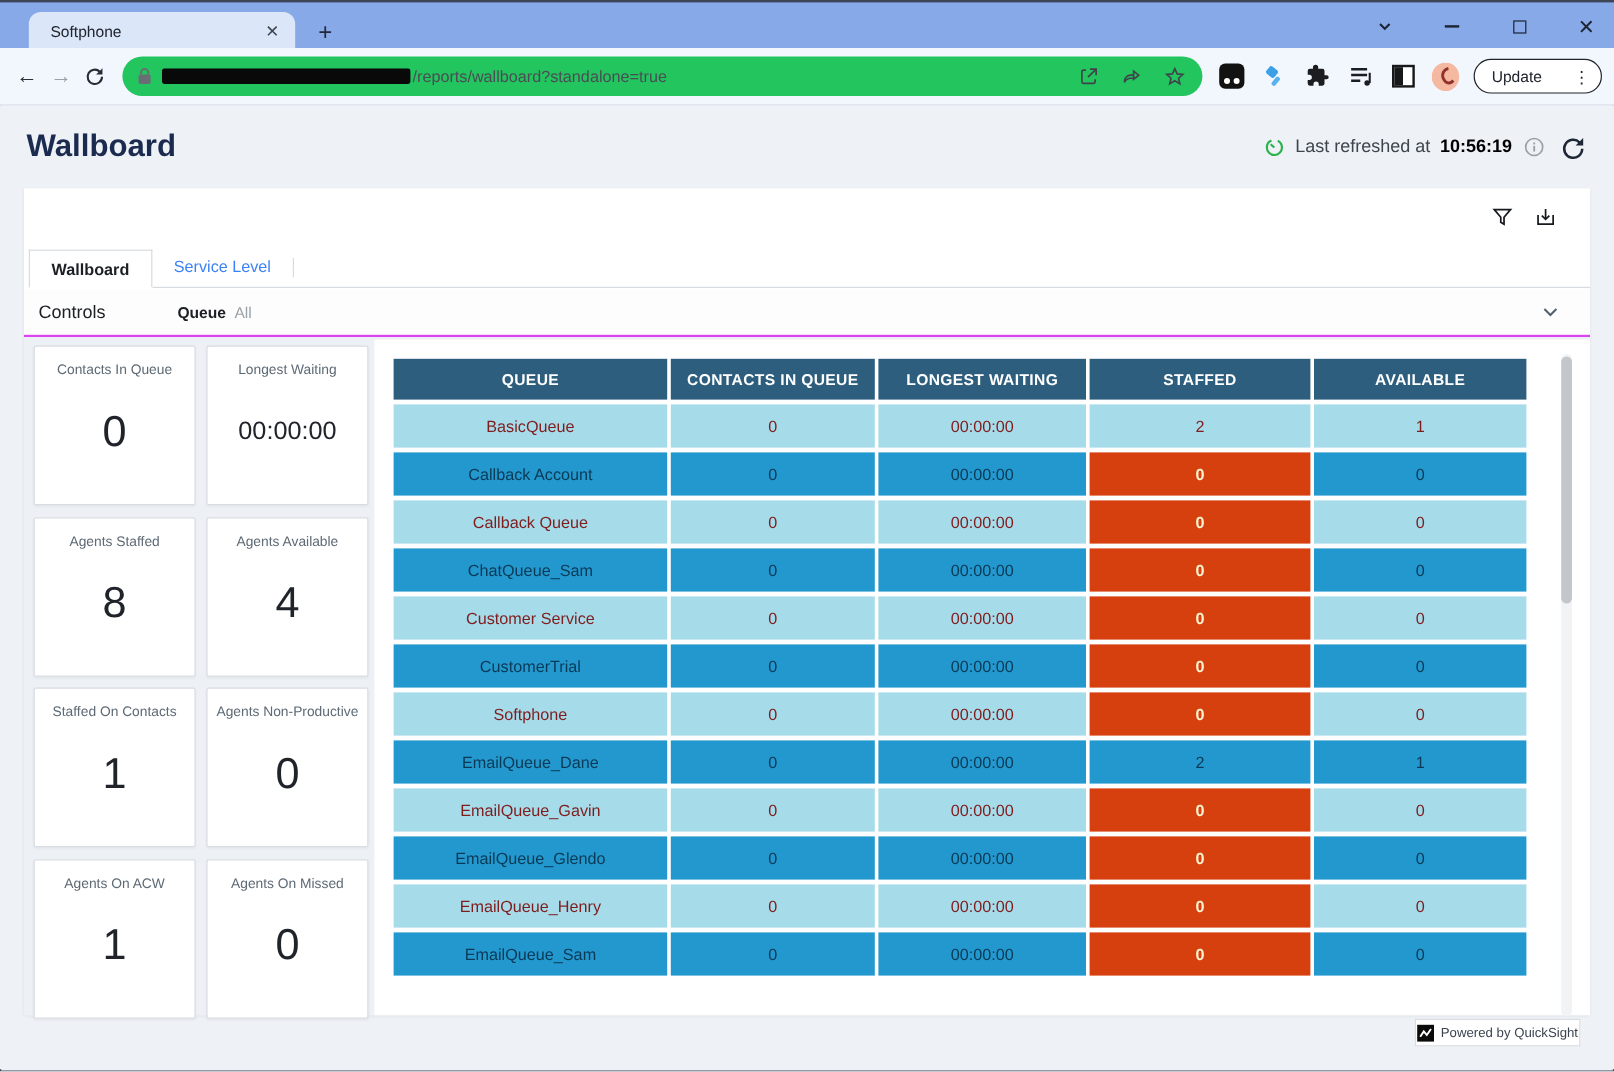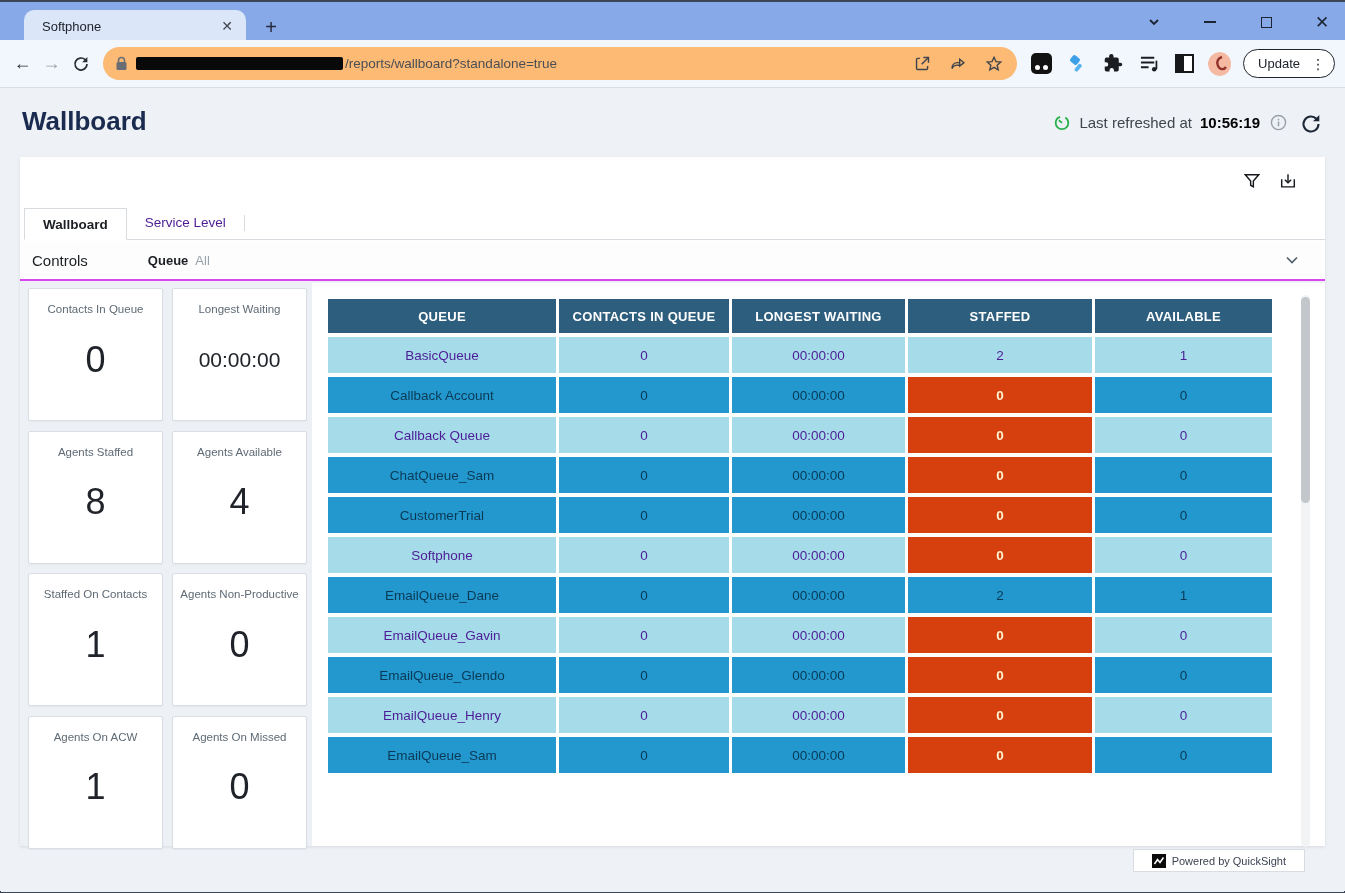--- a/index.html
+++ b/index.html
@@ -22,51 +22,51 @@
   .minim { width:12px; height:2px; background:#1c2433; }
   .maxim { width:11px; height:11px; border:1.6px solid #1c2433; }
   .closec { font-size:17px; line-height:1; }
 
   
   .toolbar { height:48px; background:#f2f6fd; border-bottom:1px solid #d7dde6; display:flex; align-items:center; position:relative; }
   .navbtn { width:30px; height:30px; display:flex; align-items:center; justify-content:center;
             font-size:18px; color:#2a2e35; }
   .navbtn.back { margin-left:8px; }
   .navbtn.fwd { color:#9aa0a6; }
-  .urlbar { margin-left:8px; width:944px; height:33px; background:#fdba74; border-radius:17px;
+  .urlbar { margin-left:8px; width:944px; height:33px; background:#22c55e; border-radius:17px;
             display:flex; align-items:center; padding:0 10px 0 12px; }
   .redact { width:207px; height:13px; background:#090909; border-radius:2px; margin:0 2px 0 8px; }
   .urltext { font-size:13.5px; color:#4a4e54; flex:1; white-space:nowrap; overflow:hidden; }
   .urlicons { display:flex; align-items:center; gap:18px; margin-right:4px; }
   .exticons { display:flex; align-items:center; gap:15px; margin-left:14px; }
   .ext1 { width:21px; height:21px; background:#121212; border-radius:5px; position:relative; }
   .ext1::before, .ext1::after { content:""; position:absolute; bottom:4px; width:5px; height:5px; border-radius:50%; background:#fff; }
   .ext1::before { left:4px; } .ext1::after { right:4px; }
   .ext5 { width:19px; height:19px; border:2px solid #17181a; background:linear-gradient(90deg,#17181a 50%,#ffffff 50%); }
   .avatar { width:24px; height:24px; border-radius:50%; overflow:hidden; margin-left:14px; }
   .updatebtn { margin-left:12px; margin-right:10px; height:29px; border:1.5px solid #20242c; border-radius:15px;
-               background:#fff; display:flex; align-items:center; padding:0 6px 0 14px; gap:8px;
+               background:#fff; display:flex; align-items:center; padding:0 6px 0 14px; gap:23px;
                font-size:13px; color:#20242c; }
   .kebab { font-size:14px; color:#20242c; padding:0 3px; }
 
   
   .page { position:relative; height:803px; background:#eef1f6; }
   .page-title { position:absolute; left:22px; top:18px; font-size:26px; font-weight:700; color:#1b2b4f; }
   .refresh-cluster { position:absolute; right:58px; top:25px; display:flex; align-items:center; gap:8px;
                      font-size:15px; color:#3e454d; }
   .refresh-time { font-weight:700; color:#000000; }
   .refresh-btn { position:absolute; right:22px; top:24px; width:24px; height:24px; color:#1d2736; }
 
   
   .card { position:absolute; left:20px; top:69px; width:1305px; height:689px; background:#ffffff;
           box-shadow:0 1px 3px rgba(0,0,0,.10); }
   .card-icons { position:absolute; top:15px; right:28px; display:flex; gap:18px; color:#16191d; }
   .sheet-tabs { position:absolute; top:51px; left:4px; right:0; height:32px; border-bottom:1px solid #d7dbdf;
                 display:flex; align-items:flex-end; }
-  .sheet-tab { font-size:13.5px; padding:0 18px; line-height:31px; height:32px; color:#4c1d95; }
+  .sheet-tab { font-size:13.5px; padding:0 18px; line-height:31px; height:32px; color:#3b82f6; }
   .sheet-tab.active { background:#fff; border:1px solid #d7dbdf; border-bottom:1px solid #fff;
                       margin-bottom:-1px; font-weight:700; color:#1c1f23; }
   .tab-divider { width:1px; height:16px; background:#d7dbdf; margin-bottom:8px; }
   .controls-row { position:absolute; top:84px; left:0; right:0; height:40px; border-bottom:2px solid #d946ef;
                   display:flex; align-items:center; background:#fdfdfe; }
   .controls-label { margin-left:12px; font-size:15px; color:#1c1f23; }
   .filter-name { margin-left:60px; font-size:13px; font-weight:700; color:#1c1f23; }
   .filter-value { margin-left:7px; font-size:13px; color:#99a1a9; }
   .controls-chevron { margin-left:auto; margin-right:24px; color:#53616e; }
 
@@ -82,29 +82,29 @@
                color:#20242a; padding-bottom:16px; }
   .kpi-value.time { font-size:21px; }
 
   
   .table-panel { position:absolute; left:292px; top:2px; right:0; bottom:0; background:#ffffff; }
   .table-clip { position:absolute; left:13px; top:12px; width:950px; height:552px; overflow:hidden; }
   table { border-collapse:separate; border-spacing:3px 4px; table-layout:fixed; }
   th { background:var(--header-bg); color:#ffffff; font-size:13px; font-weight:700; letter-spacing:.3px;
        height:34px; text-align:center; }
   td { height:36px; text-align:center; font-size:13.5px; }
-  tr.light td { background:var(--row-light); color:#4c1d95; }
+  tr.light td { background:var(--row-light); color:#7f1d1d; }
   tr.medium td { background:var(--row-medium); color:#0a3a55; }
   td.alert { background:var(--alert) !important; color:#fcf2cf !important; font-weight:700; }
   .vscroll { position:absolute; right:15px; top:12px; width:9px; height:552px; background:#f2f3f4; border-radius:5px; }
   .vthumb { position:absolute; top:2px; left:0; width:9px; height:206px; background:#c3c7cc; border-radius:5px; }
 
   
-  .qs-chip { position:absolute; right:40px; top:761px; height:23px; background:#fff; border:1px solid #d9dde2;
-             display:flex; align-items:center; gap:6px; padding:0 18px; }
+  .qs-chip { position:absolute; right:28px; top:761px; height:23px; background:#fff; border:1px solid #d9dde2;
+             display:flex; align-items:center; gap:6px; padding:0 1px; }
   .qs-logo { width:14px; height:14px; background:#0b0b0b; display:flex; align-items:center; justify-content:center; }
   .qs-text { font-size:11px; color:#3c4450; }
 
   svg { display:block; }
 </style>
 </head>
 <body>
 
 <div class="window">
 
@@ -340,20 +340,27 @@
                     <td class="alert">0</td>
                     <td>0</td>
                   </tr>
                   <tr class="medium">
                     <td>ChatQueue_Sam</td>
                     <td>0</td>
                     <td>00:00:00</td>
                     <td class="alert">0</td>
                     <td>0</td>
                   </tr>
+                  <tr class="light">
+                    <td>Customer Service</td>
+                    <td>0</td>
+                    <td>00:00:00</td>
+                    <td class="alert">0</td>
+                    <td>0</td>
+                  </tr>
                   <tr class="medium">
                     <td>CustomerTrial</td>
                     <td>0</td>
                     <td>00:00:00</td>
                     <td class="alert">0</td>
                     <td>0</td>
                   </tr>
                   <tr class="light">
                     <td>Softphone</td>
                     <td>0</td>

